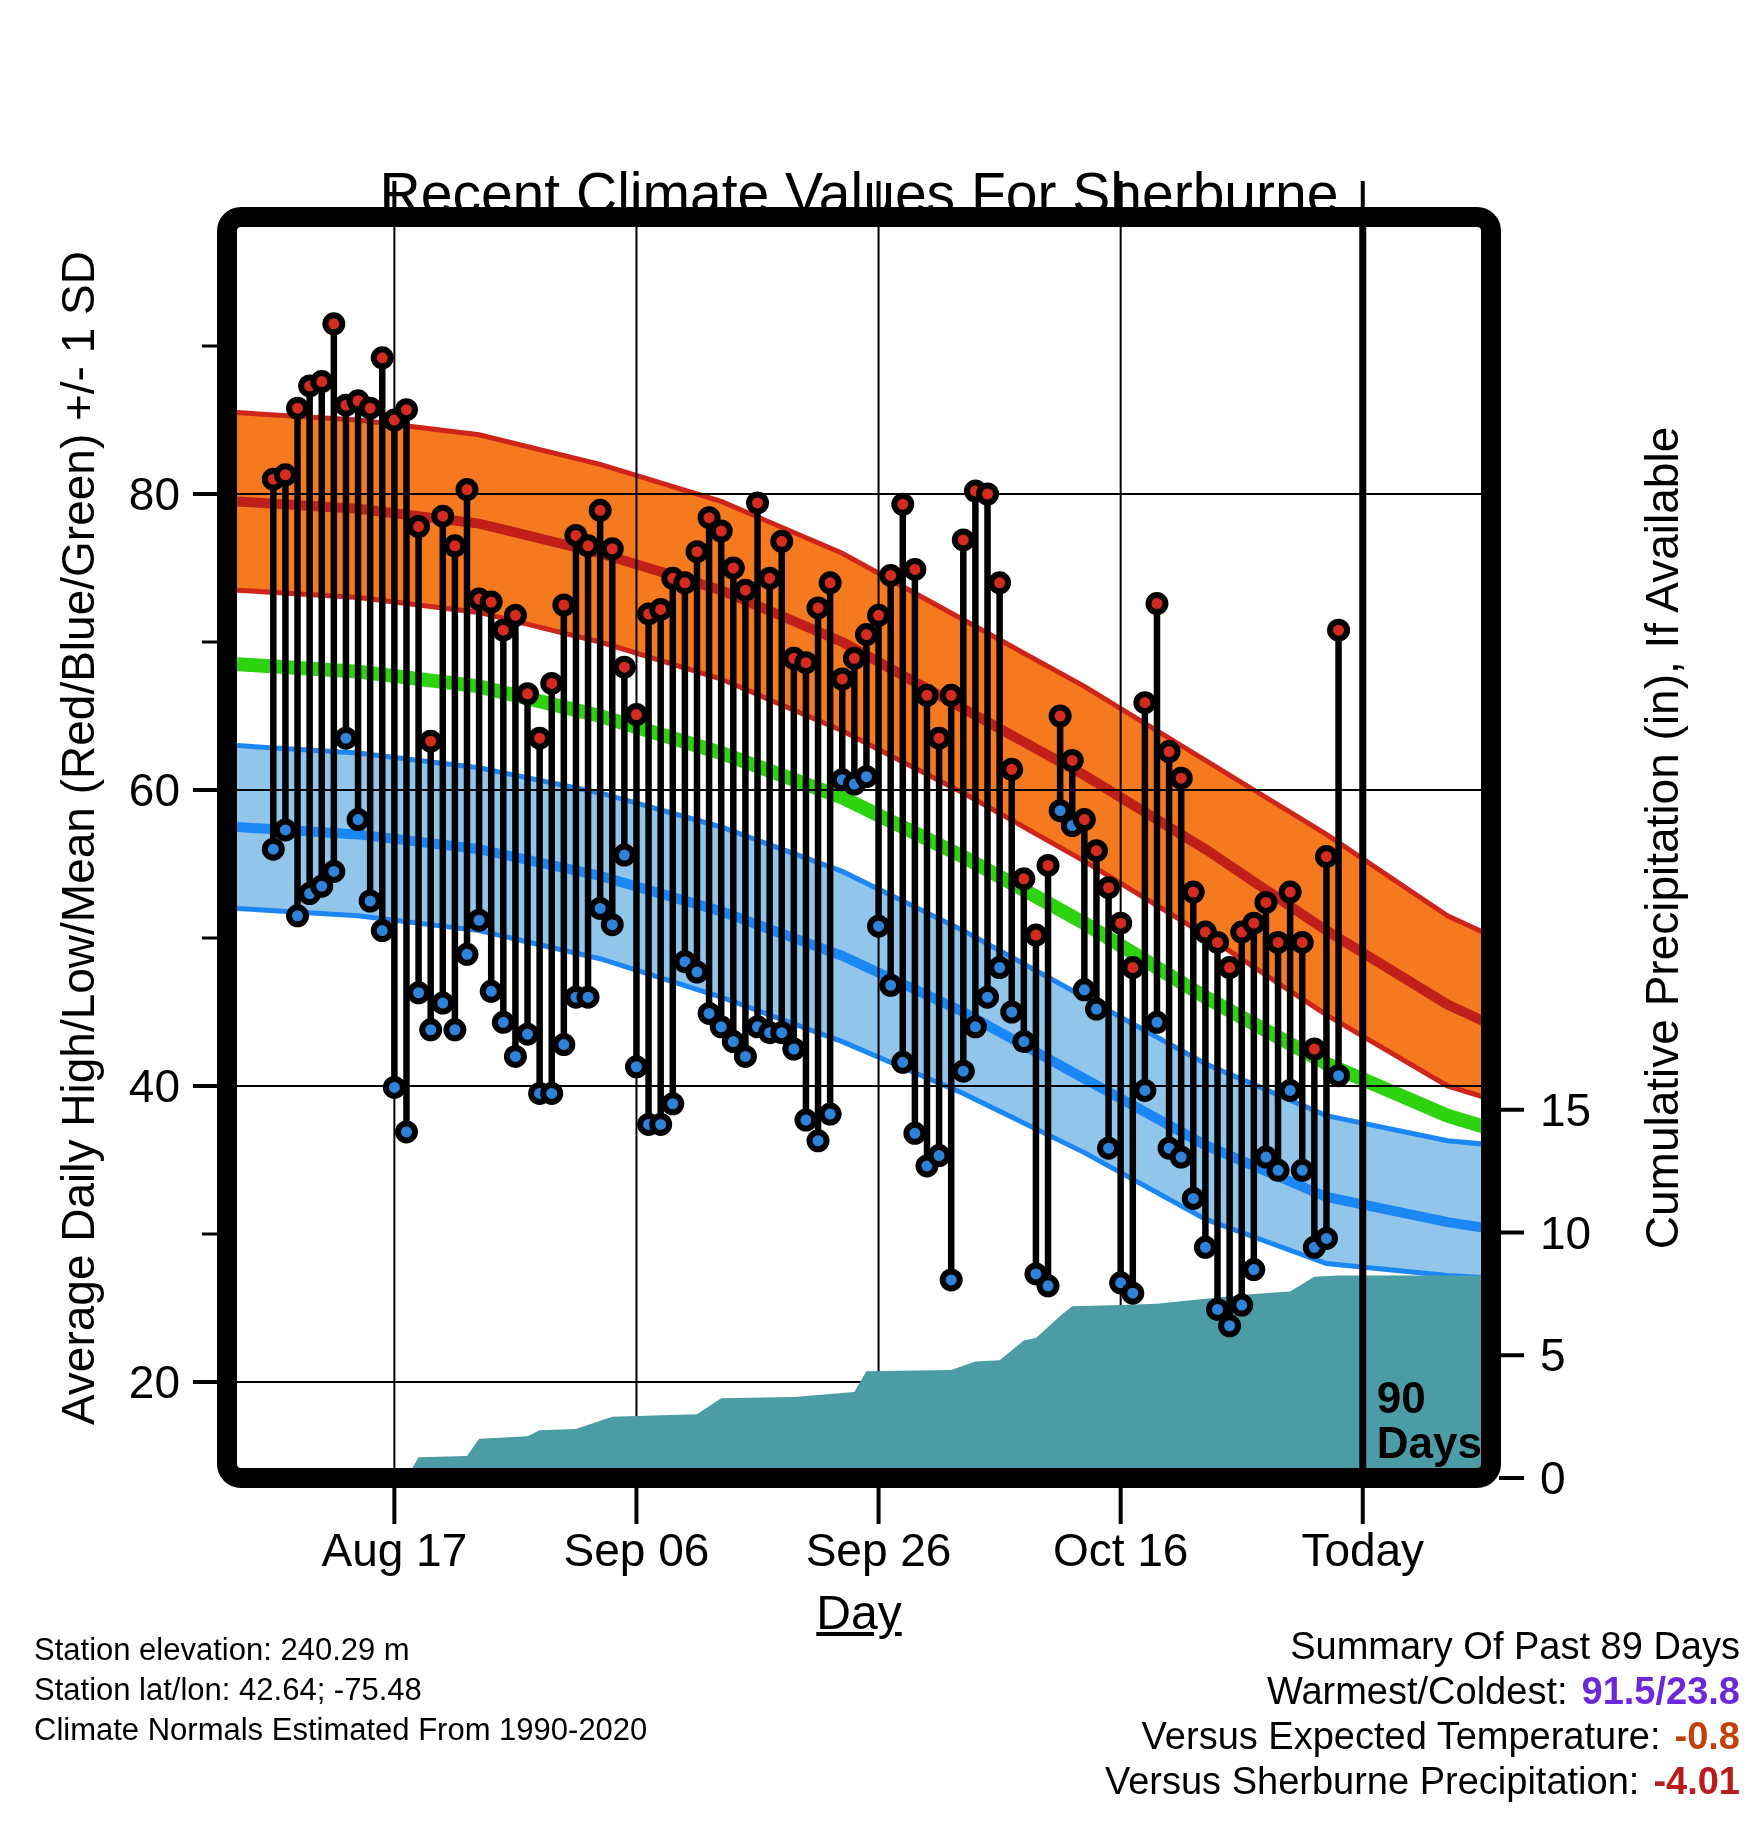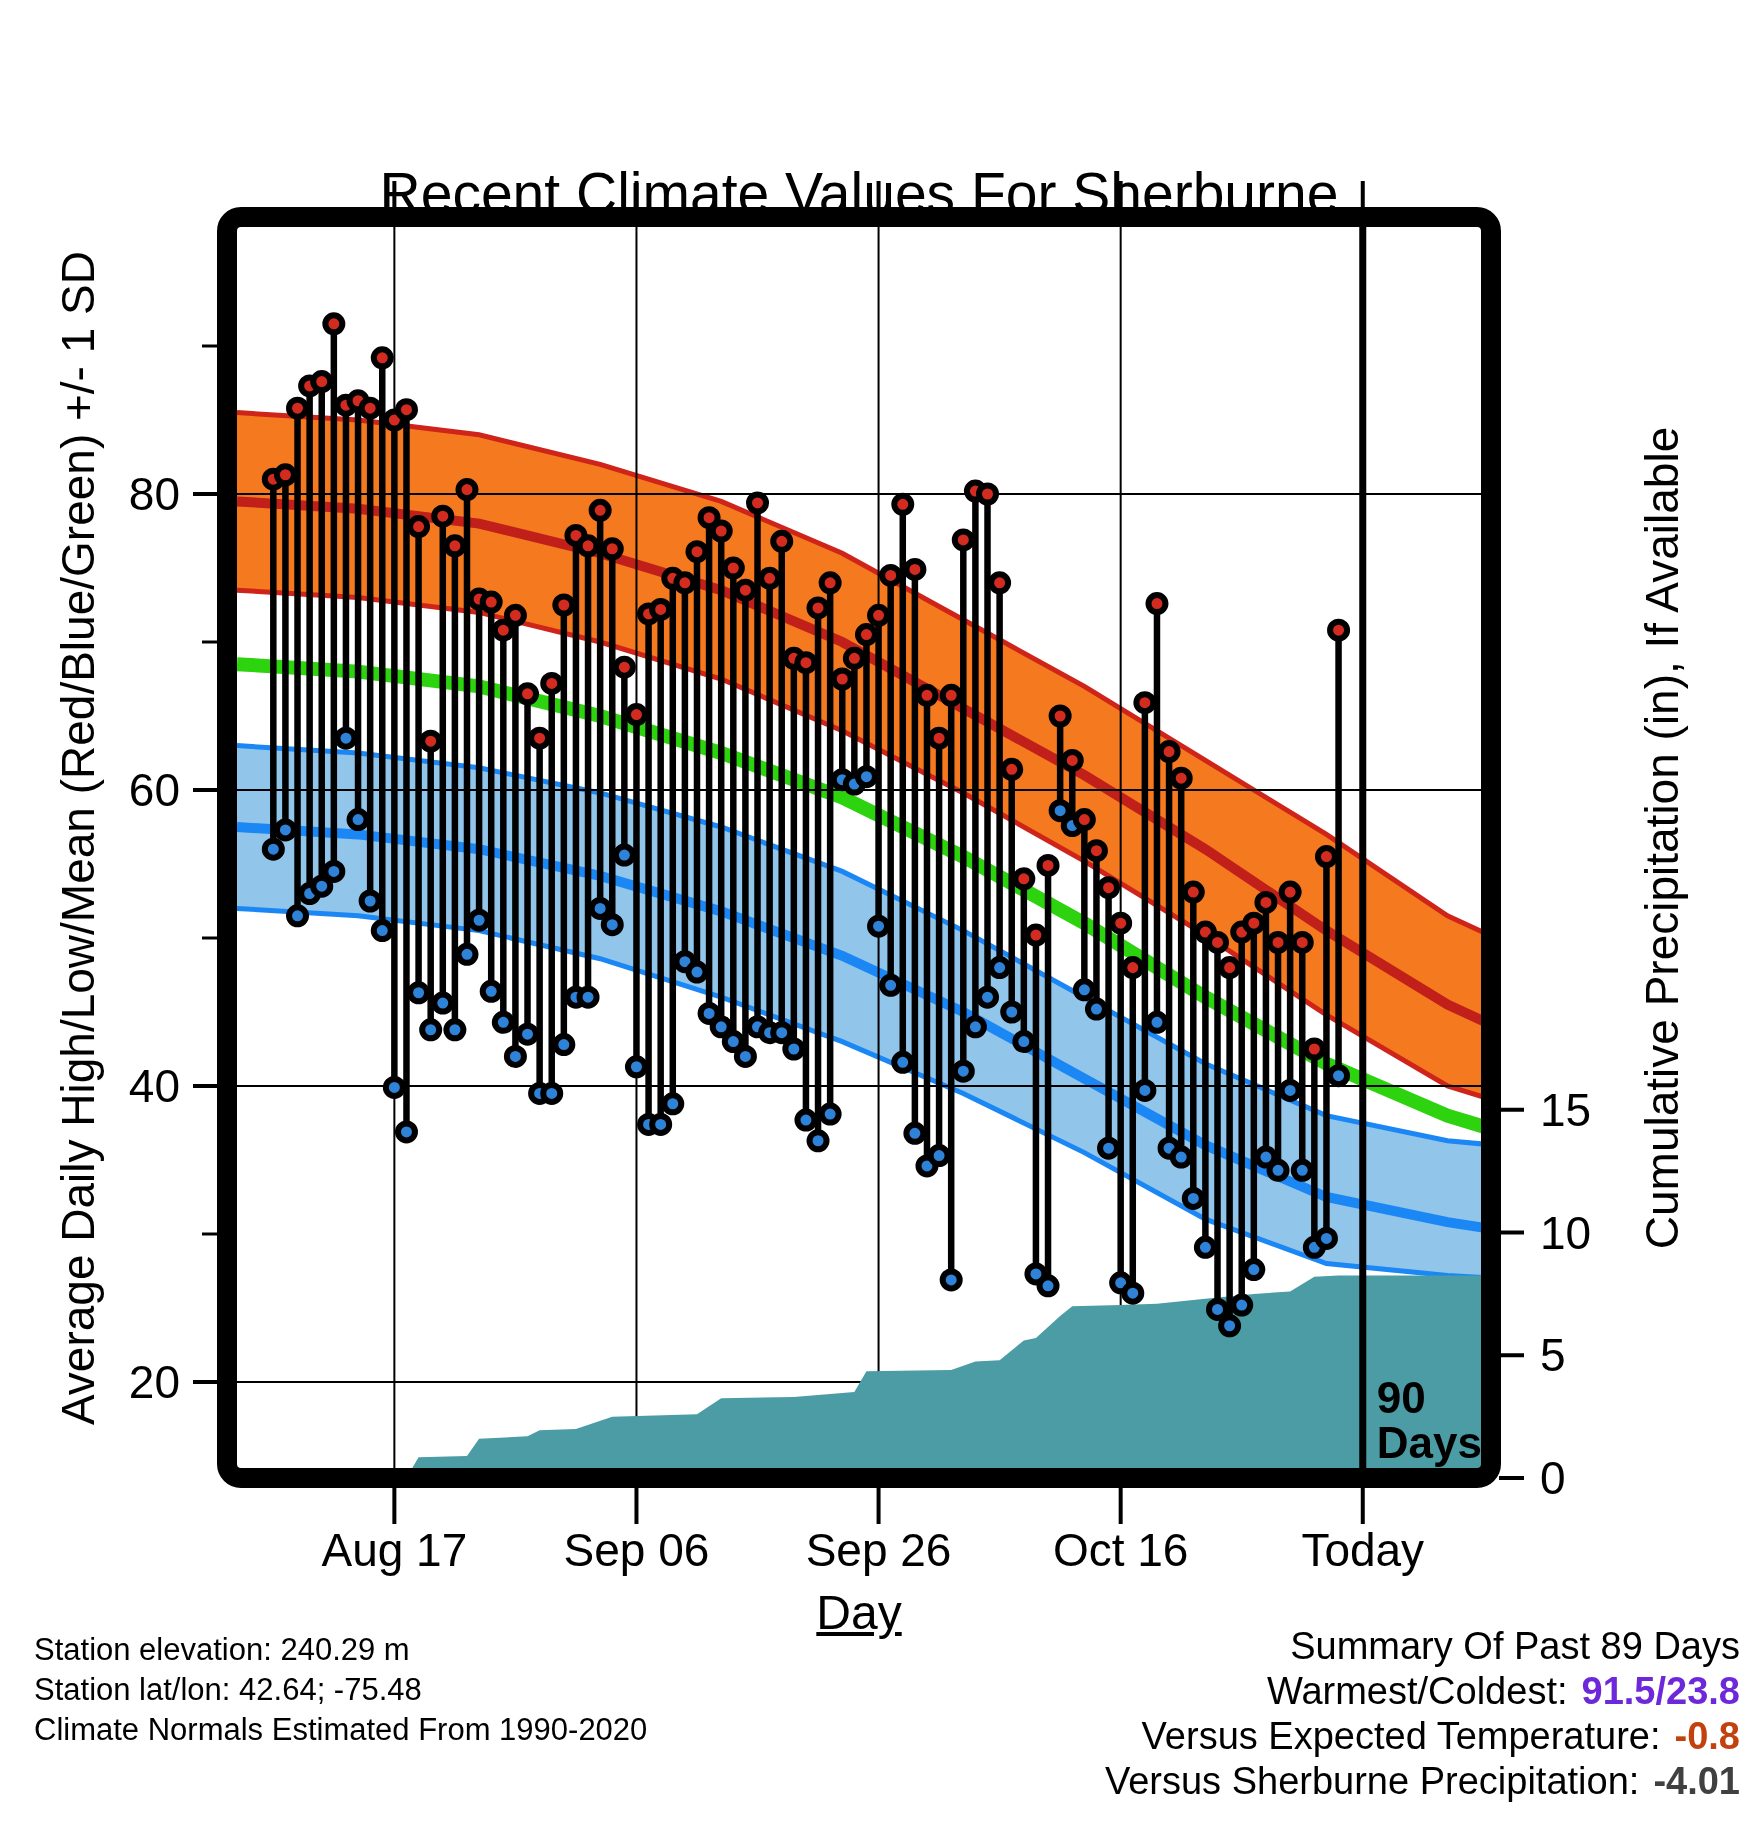--- a/index.html
+++ b/index.html
@@ -372,15 +372,15 @@
 
 <div class="abs summary-block">
   <div>Summary Of Past 89 Days</div>
   <div>
     <span>Warmest/Coldest:</span><span class="val" id="sv0" style="color: #6d28d9;">91.5/23.8</span>
   </div>
   <div>
     <span>Versus Expected Temperature:</span><span class="val" id="sv1" style="color: #c2410c; text-align: center;">-0.8</span>
   </div>
   <div>
-    <span>Versus Sherburne Precipitation:</span><span class="val" id="sv2" style="color: #404040;">-4.01</span>
+    <span>Versus Sherburne Precipitation:</span><span class="val" id="sv2" style="color: #b91c1c;">-4.01</span>
   </div>
 </div>
 
 </body></html>

